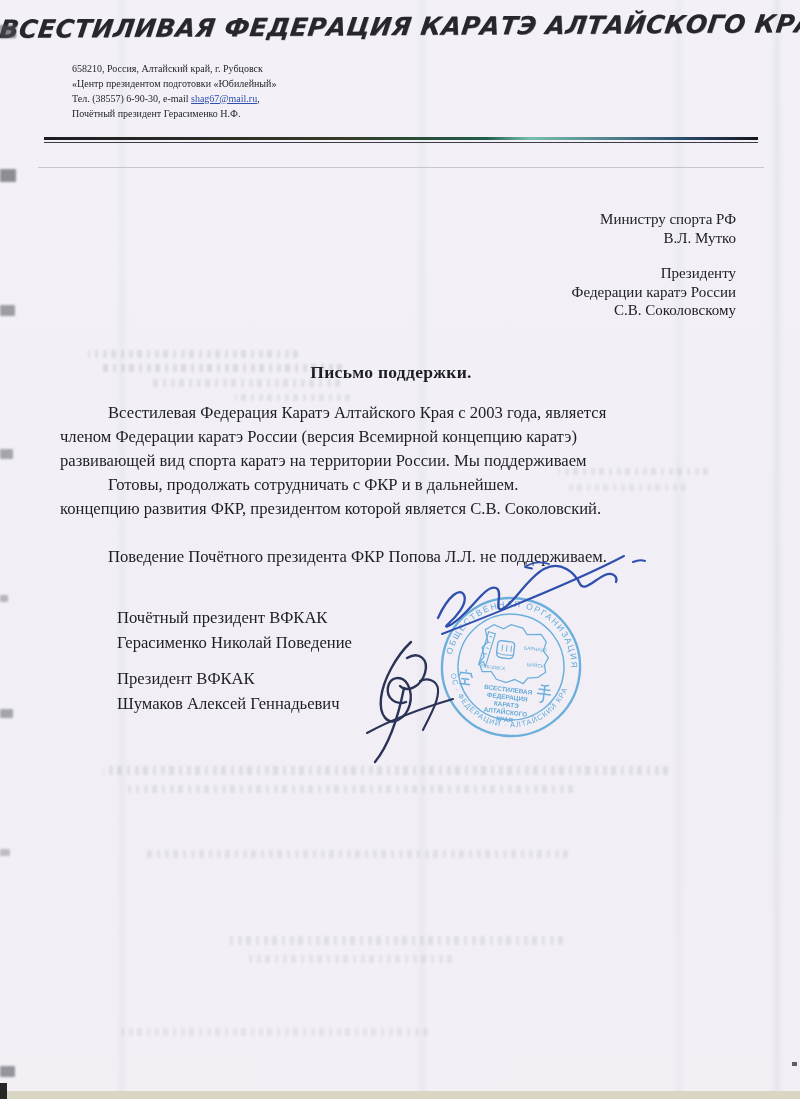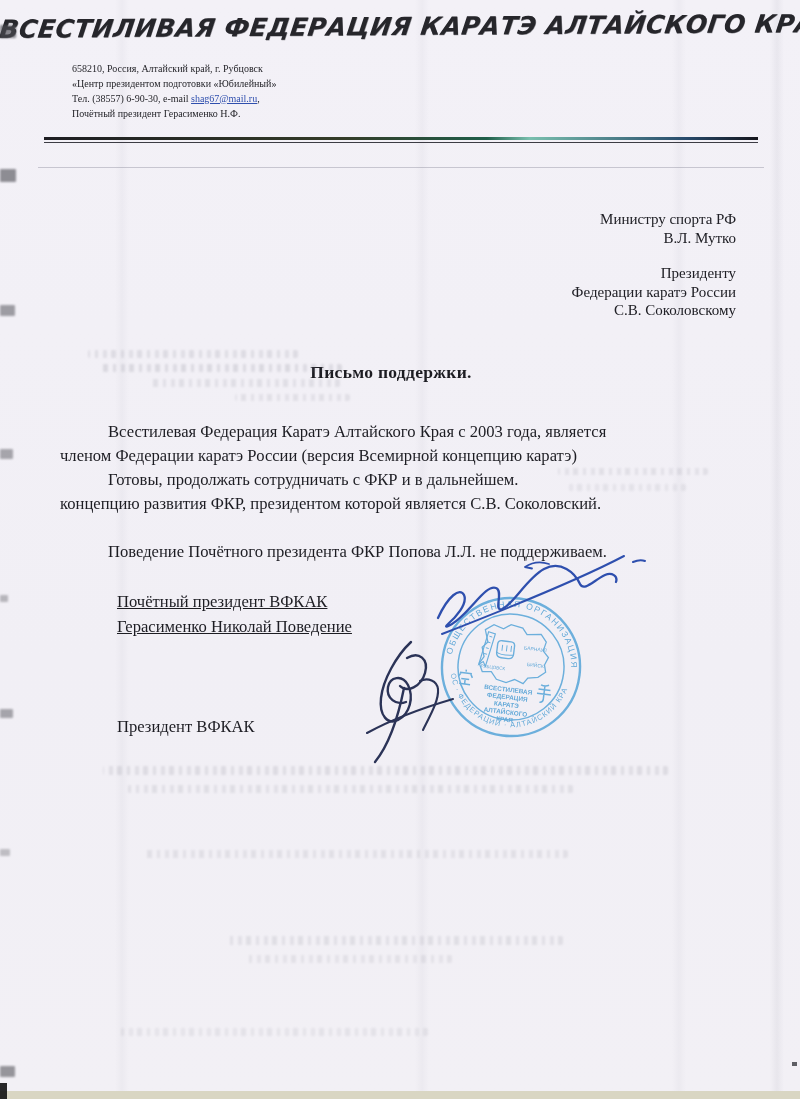--- a/index.html
+++ b/index.html
@@ -27,27 +27,27 @@
     background:linear-gradient(90deg,#1d1d22,#343c28 42%,#1f5e49 62%,#79bfae 68%,#274a6b 90%,#15151c);}
   .rule-thin{position:absolute;left:44px;top:142px;width:714px;height:1px;background:#3c3c44;}
   .rule-faint{position:absolute;left:38px;top:167px;width:726px;height:1px;background:rgba(100,100,118,.30);}
   .refrow{position:absolute;left:54px;top:145px;width:692px;font-size:15.5px;color:#26262b;}
   .refrow .num{float:left;}
   .refrow .date{float:right;}
   .recipients{position:absolute;right:64px;top:210px;text-align:right;font-size:15px;line-height:18.6px;color:#202026;}
   .recipients .group{margin-bottom:17px;}
   .doc-title{position:absolute;left:0;top:341px;width:782px;text-align:center;
     font-weight:bold;font-size:17.5px;color:#1c1c22;letter-spacing:.3px;margin-top:21px;}
-  .body-text{position:absolute;left:60px;top:420px;width:692px;font-size:16.6px;line-height:24px;color:#1d1d23;}
+  .body-text{position:absolute;left:60px;top:401px;width:692px;font-size:16.6px;line-height:24px;color:#1d1d23;}
   .body-text .line{white-space:nowrap;}
   .body-text .indent{padding-left:48px;}
   .body-text .spacer{height:24px;}
   .sigblock{position:absolute;left:117px;font-size:16.6px;line-height:25px;color:#1d1d23;}
-  .sigblock.first{top:589px;text-decoration:underline;}
-  .sigblock.second{top:714px;}
+  .sigblock.first{top:605px;}
+  .sigblock.second{top:666px;}
   
   .stamp{position:absolute;left:429px;top:585px;width:164px;height:164px;transform:rotate(7deg);opacity:.88;}
   .stamp text{fill:#4f9fd4;}
   
   .sig1{position:absolute;left:428px;top:544px;}
   .sig2{position:absolute;left:347px;top:636px;}
   
   .bleed{position:absolute;filter:blur(1.3px);border-radius:2px;transform:scaleX(-1);
     background:repeating-linear-gradient(90deg,#6c6c7a 0 5px,transparent 5px 9px,#7b7b8a 9px 13px,transparent 13px 18px,#70707e 18px 21px,transparent 21px 26px);}
   
@@ -90,32 +90,34 @@
       <div>Федерации каратэ России</div>
       <div>С.В. Соколовскому</div>
     </div>
   </div>
 
   <div class="doc-title">Письмо поддержки.</div>
 
   <div class="body-text">
     <div class="line indent">Всестилевая Федерация Каратэ Алтайского Края с 2003 года, является</div>
     <div class="line">членом Федерации каратэ России (версия Всемирной концепцию каратэ)</div>
+    <div class="line">развивающей вид спорта каратэ на территории России. Мы поддерживаем</div>
     <div class="line indent">Готовы, продолжать сотрудничать с ФКР и в дальнейшем.</div>
     <div class="line">концепцию  развития  ФКР, президентом которой является С.В. Соколовский.</div>
     <div class="spacer"></div>
     <div class="line indent">Поведение Почётного президента ФКР Попова Л.Л. не поддерживаем.</div>
   </div>
 
   <div class="sigblock first">
     <div>Почётный президент ВФКАК</div>
     <div>Герасименко Николай Поведение</div>
   </div>
   <div class="sigblock second">
     <div>Президент ВФКАК</div>
+    <div>Шумаков Алексей Геннадьевич</div>
   </div>
 
   <svg class="stamp" viewBox="-82 -82 164 164">
     <g fill="none" stroke="#5aa7d9">
       <circle r="69" stroke-width="2.4"></circle>
       <circle r="53" stroke-width="1.5"></circle>
 
       <path id="arcTop" d="M -59.5,10 A 60.3,60.3 0 1 1 59.5,10" stroke="none"></path>
       <path id="arcBot" d="M -58,17 A 60.5,60.5 0 0 0 58,17" stroke="none"></path>
 

